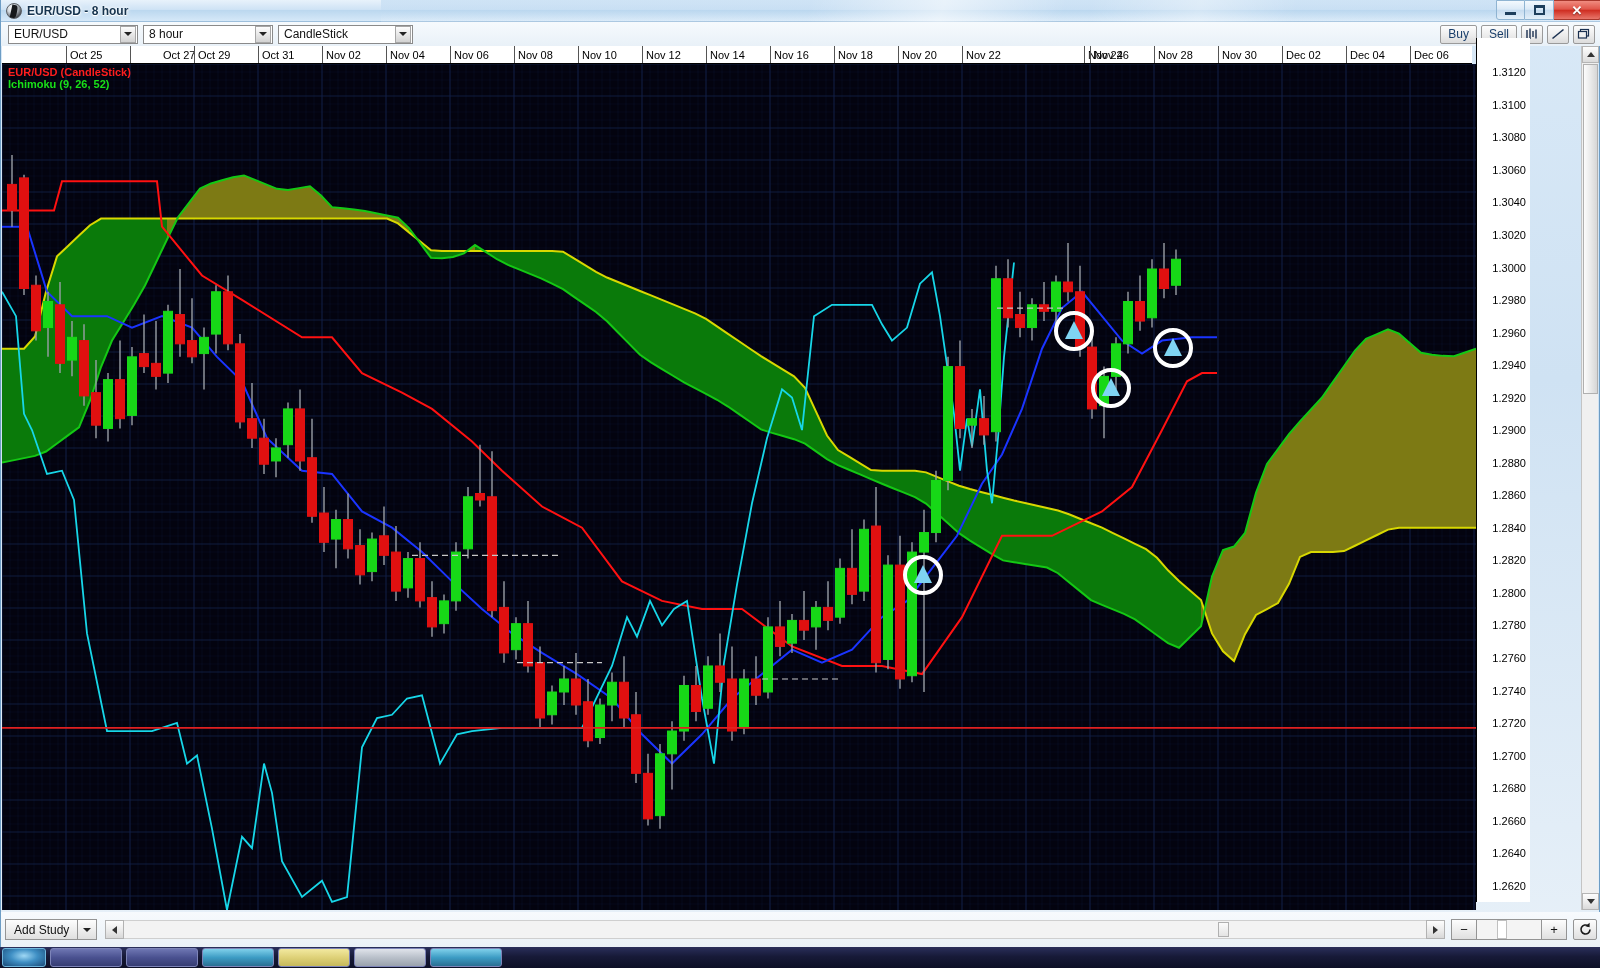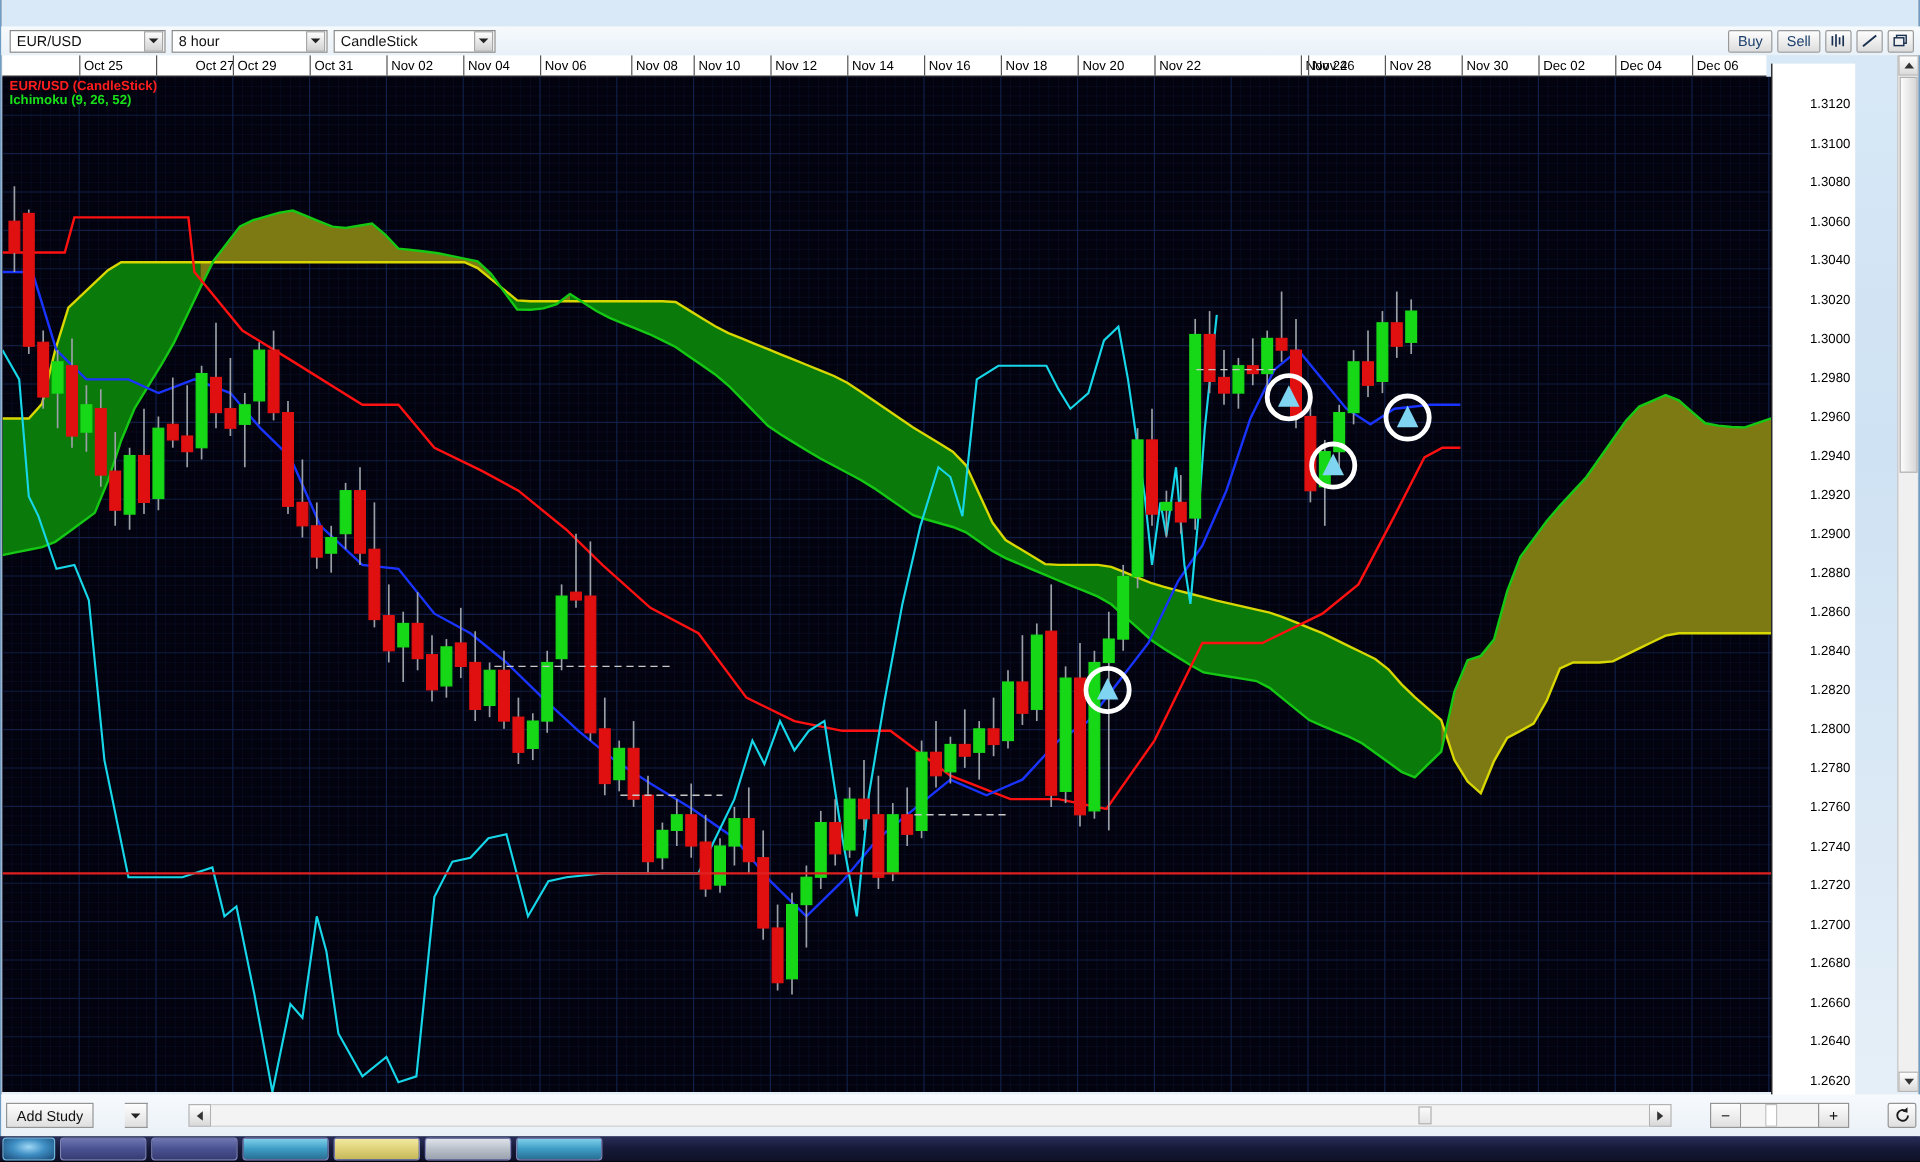--- a/index.html
+++ b/index.html
@@ -114,21 +114,21 @@
   }
   .date-cell {
     position: absolute; top: 0; height: 18px;
     border-left: 1px solid #555;
     font-size: 11px; color: #000; padding-left: 3px; line-height: 18px;
     white-space: nowrap;
   }
 
   
   .price-axis {
-    position: absolute; left: 1475px; top: 53px; width: 70px; height: 864px;
+    position: absolute; left: 1475px; top: 38px; width: 54px; height: 864px;
     background: #fff; border-left: 1px solid #000;
     overflow: hidden;
   }
   .price-lbl {
     position: absolute; right: 4px; font-size: 11px; color: #000;
     transform: translateY(-50%); white-space: nowrap;
   }
 
   
   .chart-wrap {
@@ -159,21 +159,21 @@
   }
   .tri-up   { width:0;height:0;border-left:4px solid transparent;border-right:4px solid transparent;border-bottom:5px solid #333; }
   .tri-dn   { width:0;height:0;border-left:4px solid transparent;border-right:4px solid transparent;border-top:5px solid #333; }
   .tri-lt   { width:0;height:0;border-top:4px solid transparent;border-bottom:4px solid transparent;border-right:5px solid #333; }
   .tri-rt   { width:0;height:0;border-top:4px solid transparent;border-bottom:4px solid transparent;border-left:5px solid #333; }
 
   
   .bottombar {
     position: absolute; left: 0; top: 912px; width: 1600px; height: 35px;
     background: linear-gradient(to bottom,#f7fafd,#eaf1f7);
-    display: flex; align-items: center; padding: 0 4px; gap: 26px;
+    display: flex; align-items: center; padding: 0 4px;
   }
   .study-btn {
     height: 21px; padding: 0 8px; border: 1px solid #949494;
     background: linear-gradient(to bottom,#fdfdfd,#ededed 55%,#dfdfdf);
     font-size: 12px; color: #111; display: flex; align-items: center;
   }
   .study-arrow {
     width: 19px; height: 21px; border: 1px solid #949494; border-left: none;
     background: linear-gradient(to bottom,#fdfdfd,#ededed 55%,#dfdfdf);
     display: flex; align-items: center; justify-content: center;
@@ -226,20 +226,33 @@
   .tb-item.w5{width:72px;background:linear-gradient(to bottom,#dfe3ea,#b9c0ca 50%,#9aa2ad)}
   .tb-item.w6{width:72px;background:linear-gradient(to bottom,#7fd0ea,#3d9cc4 50%,#2a6f93)}
 </style>
 </head>
 <body>
 
 <div id="app">
 
   <div class="win-frame">
 
+    <div class="titlebar">
+      <div class="app-icon"></div>
+      <span class="title-text">EUR/USD - 8 hour</span>
+      <div class="win-buttons">
+        <div class="wb first">
+            <span class="minglyph"></span>
+          </div>
+        <div class="wb">
+            <span class="maxglyph"></span>
+          </div>
+        <div class="wb close">✕</div>
+      </div>
+    </div>
 
     <div class="toolbar">
       <div class="combo sym">
         <span class="ctext">EUR/USD</span>
         <span class="carrow">
             <i class="tri-down"></i>
           </span>
       </div>
       <div class="combo tf">
         <span class="ctext">8 hour</span>
@@ -282,21 +295,21 @@
     </div>
 
     <div class="date-axis">
         <div class="date-cell" style="left: 64px;">Oct 25</div>
         <div class="date-cell" style="left: 128px; padding-left: 32px;">Oct 27</div>
         <div class="date-cell" style="left: 192px;">Oct 29</div>
         <div class="date-cell" style="left: 256px;">Oct 31</div>
         <div class="date-cell" style="left: 320px;">Nov 02</div>
         <div class="date-cell" style="left: 384px;">Nov 04</div>
         <div class="date-cell" style="left: 448px;">Nov 06</div>
-        <div class="date-cell" style="left: 512px; margin-left: 12px;">Nov 08</div>
+        <div class="date-cell" style="left: 512px;">Nov 08</div>
         <div class="date-cell" style="left: 576px;">Nov 10</div>
         <div class="date-cell" style="left: 640px;">Nov 12</div>
         <div class="date-cell" style="left: 704px;">Nov 14</div>
         <div class="date-cell" style="left: 768px;">Nov 16</div>
         <div class="date-cell" style="left: 832px;">Nov 18</div>
         <div class="date-cell" style="left: 896px;">Nov 20</div>
         <div class="date-cell" style="left: 960px;">Nov 22</div>
         <div class="date-cell" style="left: 1082px;">Nov 24</div>
         <div class="date-cell" style="left: 1088px;">Nov 26</div>
         <div class="date-cell" style="left: 1152px;">Nov 28</div>

